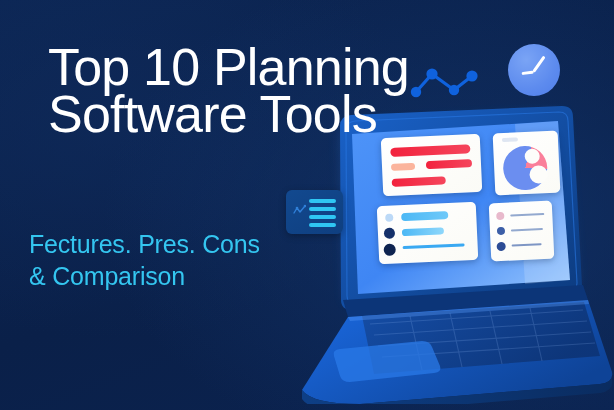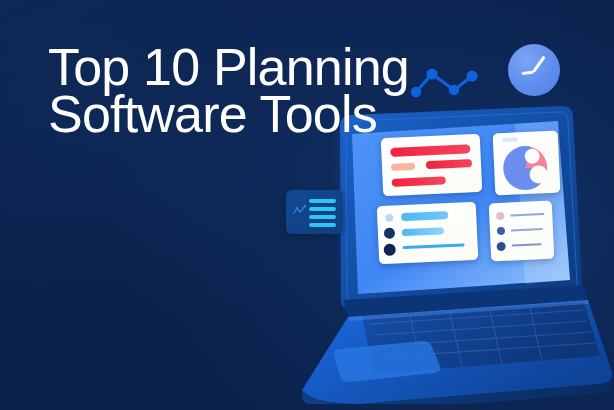--- a/index.html
+++ b/index.html
@@ -227,20 +227,24 @@
         <div class="bar" style="left:21px; top:42px; width:30px; height:2px; background:#7e96c4;"></div>
       </div>
     </div>
   </div>
 
   <div class="headline">
     <div>Top 10 Planning</div>
     <div>Software Tools</div>
   </div>
 
+  <div class="subhead">
+    <div>Fectures. Pres. Cons</div>
+    <div>&amp; Comparison</div>
+  </div>
 
   <div class="linechart">
     <svg width="72" height="46" viewBox="0 0 72 46" xmlns="http://www.w3.org/2000/svg">
       <polyline points="8,34 24,16 46,32 64,18" fill="none" stroke="#0f62de" stroke-width="3.2" stroke-linecap="round" stroke-linejoin="round"></polyline>
       <circle cx="8" cy="34" r="5.2" fill="#0f62de"></circle>
       <circle cx="24" cy="16" r="5.6" fill="#0f62de"></circle>
       <circle cx="46" cy="32" r="5.2" fill="#0f62de"></circle>
       <circle cx="64" cy="18" r="5.6" fill="#0f62de"></circle>
     </svg>
   </div>

